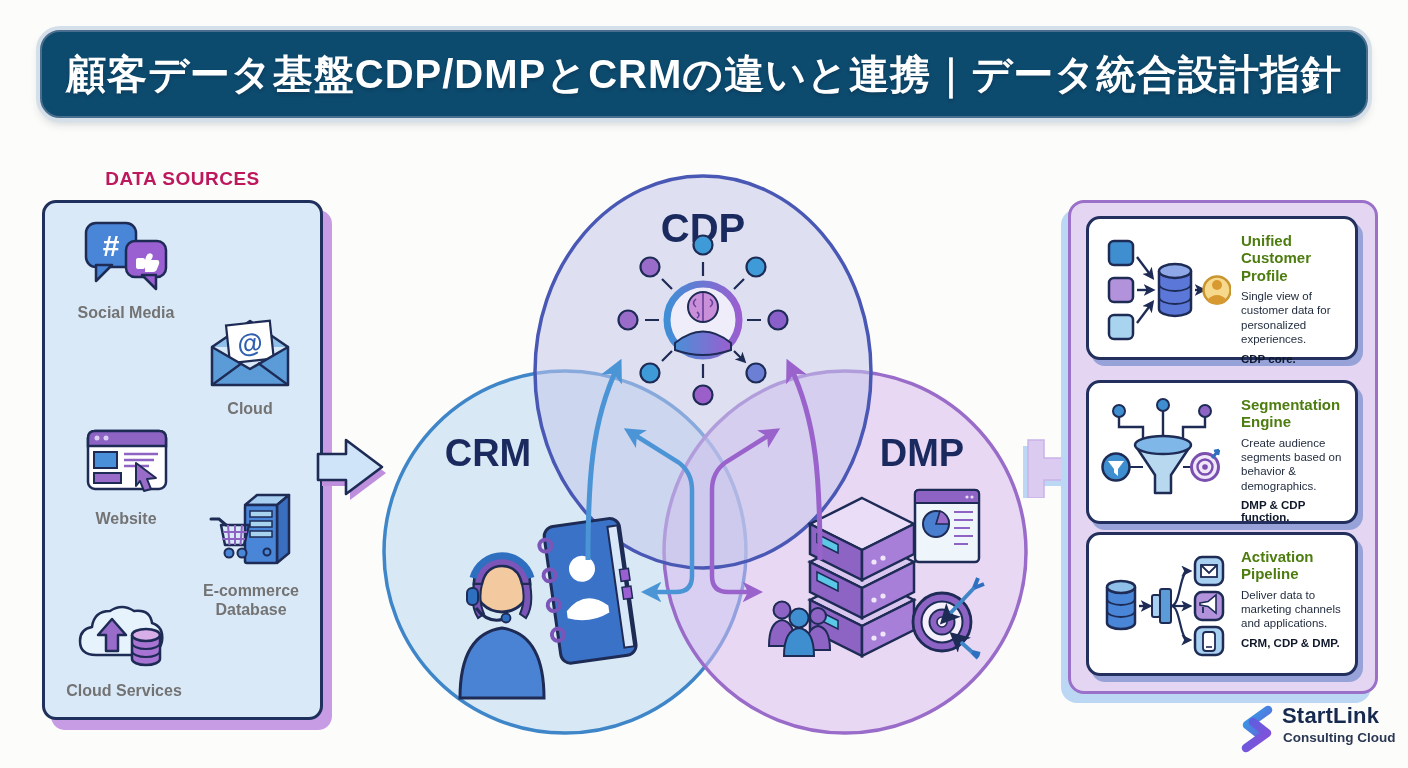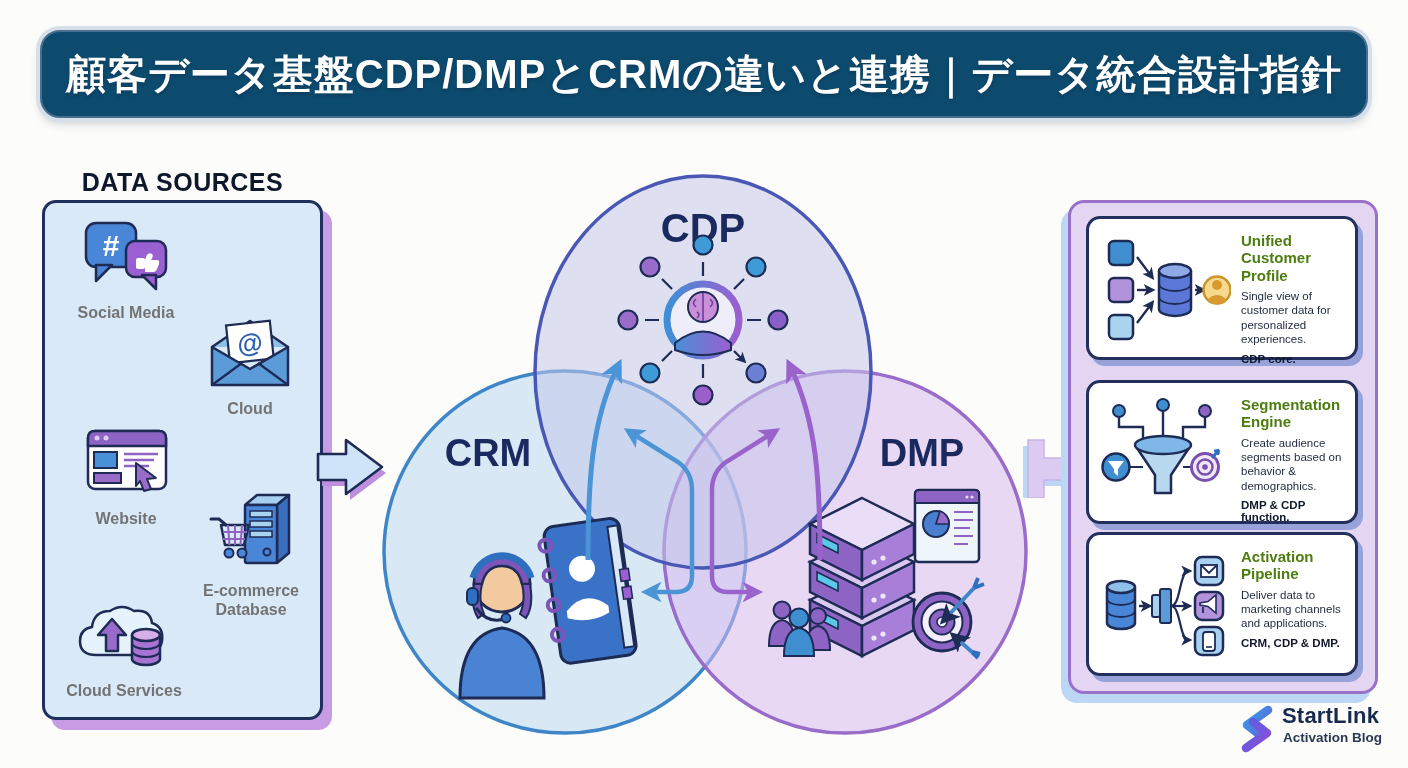--- a/index.html
+++ b/index.html
@@ -18,21 +18,21 @@
     display:flex; align-items:center; justify-content:center;
   }
   .titlebar h1 {
     color:#ffffff; font-size:40px; font-weight:bold; letter-spacing:1px;
     white-space:nowrap; text-shadow:0 2px 3px rgba(20,40,60,.35);
   }
 
   
   .ds-heading {
     position:absolute; left:42px; top:168px; width:281px; text-align:center;
-    color:#0f172a; font-size:25px; font-weight:bold; letter-spacing:.5px;
+    color:#be185d; font-size:19px; font-weight:bold; letter-spacing:.5px;
   }
   .ap-heading {
     position:absolute; left:1068px; top:168px; width:312px; text-align:center;
     color:#3f51a0; font-size:19px; font-weight:bold; letter-spacing:.5px;
   }
 
   
   .ds-panel {
     position:absolute; left:42px; top:200px; width:281px; height:520px;
     background:#d9e9f8; border:3px solid #20305c; border-radius:14px;
@@ -398,15 +398,15 @@
       </linearGradient>
       <linearGradient id="lg2" x1="1" y1="1" x2="0" y2="0">
         <stop offset="0" stop-color="#8a4fd8"></stop>
           <stop offset="1" stop-color="#5a5fe0"></stop>
       </linearGradient>
     </defs>
     <path d="M30,5 L9,20 L23,31" fill="none" stroke="url(#lg1)" stroke-width="8.5" stroke-linecap="round" stroke-linejoin="round"></path>
     <path d="M8,43 L29,28 L15,17" fill="none" stroke="url(#lg2)" stroke-width="8.5" stroke-linecap="round" stroke-linejoin="round"></path>
   </svg>
   <div class="brand-name">StartLink</div>
-  <div class="brand-tag">Activation Blog</div>
+  <div class="brand-tag">Consulting Cloud</div>
 
 </div>
 
 </body></html>

